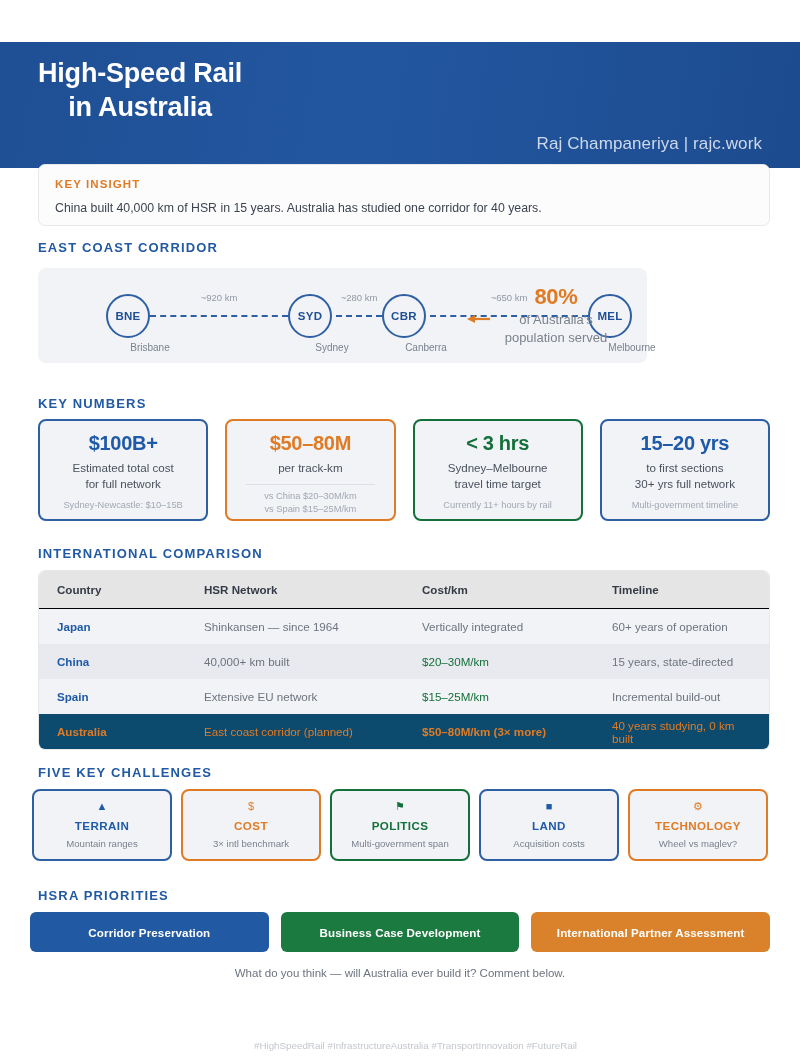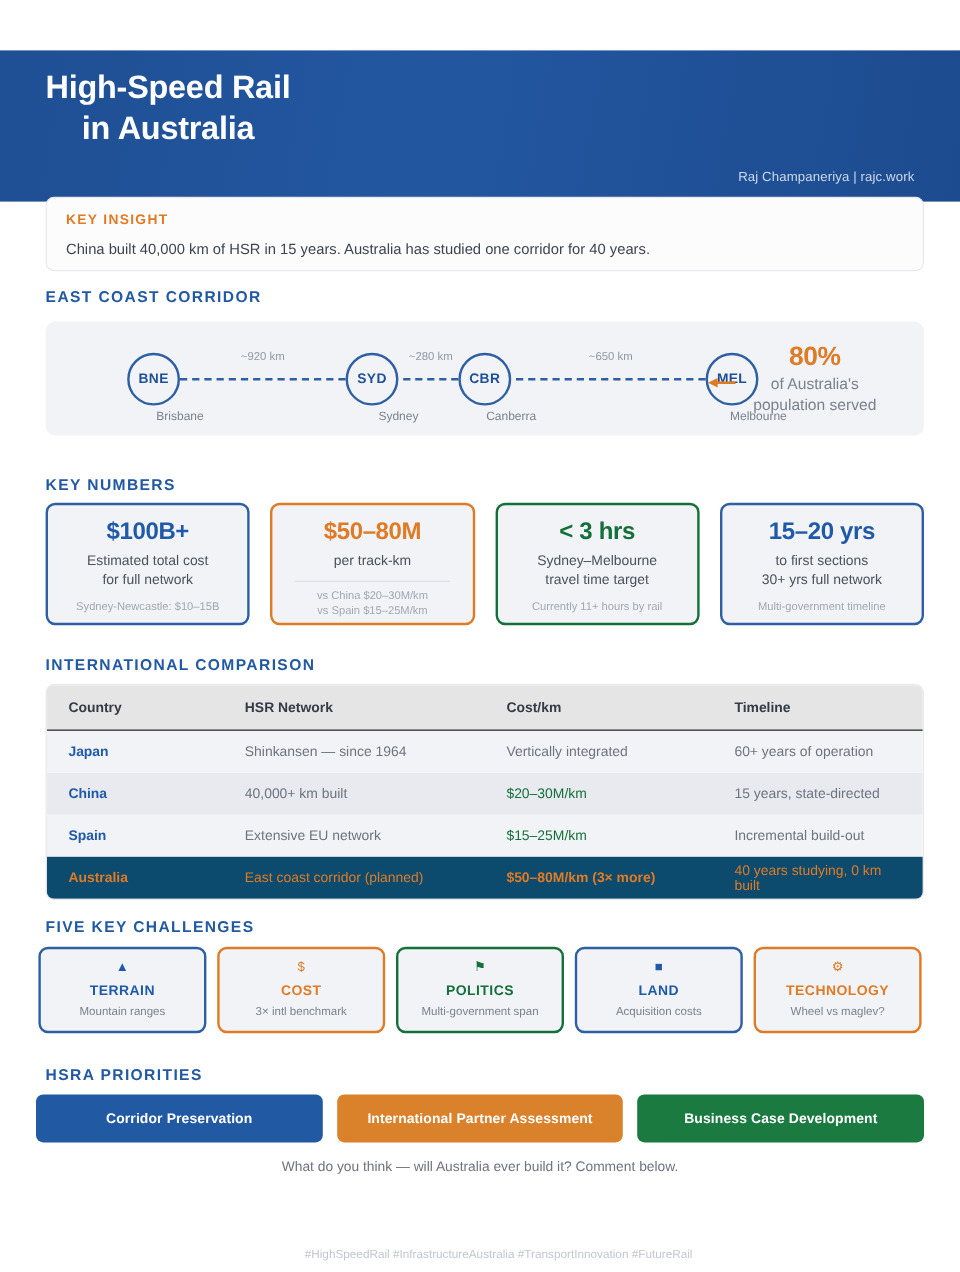--- a/index.html
+++ b/index.html
@@ -18,21 +18,21 @@
     background: linear-gradient(100deg, #1f4f94 0%, #2257a0 45%, #1d4b8f 100%);
   }
   .header-title {
     position: absolute; left: 38px; top: 14px;
     color: #ffffff; font-size: 27px; font-weight: bold; line-height: 1.26;
     letter-spacing: -0.2px;
   }
   .header-title .l2 { display: block; text-align: center; }
   .byline {
     position: absolute; right: 38px; bottom: 14px;
-    color: #cdd9ea; font-size: 11px; letter-spacing: 0.1px;
+    color: #cdd9ea; font-size: 17px; letter-spacing: 0.1px;
   }
 
   
   .sec-h {
     color: #2259a3; font-size: 13px; font-weight: bold;
     letter-spacing: 1.15px; text-transform: uppercase;
   }
 
   
   .insight {
@@ -44,21 +44,21 @@
     color: #e07b25; font-size: 11.5px; font-weight: bold; letter-spacing: 1.1px;
   }
   .insight-text {
     position: absolute; left: 16px; top: 36px;
     color: #3d4450; font-size: 12.3px;
   }
 
   
   .corridor-h { position: absolute; left: 38px; top: 240px; }
   .corridor {
-    position: absolute; left: 38px; top: 268px; width: 732px; height: 95px;
+    position: absolute; left: 38px; top: 268px; width: 609px; height: 95px;
     background: #f1f3f7; border-radius: 8px;
   }
   .node {
     position: absolute; top: 26px; width: 44px; height: 44px;
     border: 2px solid #2e5fa3; border-radius: 50%;
     display: flex; align-items: center; justify-content: center;
     color: #1f4f94; font-size: 11.5px; font-weight: bold; letter-spacing: 0.3px;
     background: #f1f3f7;
   }
   .node-name {
@@ -344,20 +344,20 @@
     <div class="ch-card orange">
       <div class="ch-icon">⚙</div>
       <div class="ch-title">TECHNOLOGY</div>
       <div class="ch-note">Wheel vs maglev?</div>
     </div>
   </div>
 
   <div class="sec-h pr-h">HSRA PRIORITIES</div>
   <div class="pr-row">
     <div class="pr-btn b1">Corridor Preservation</div>
+    <div class="pr-btn b2">Business Case Development</div>
     <div class="pr-btn b3">International Partner Assessment</div>
-    <div class="pr-btn b2">Business Case Development</div>
   </div>
 
   <div class="cta">What do you think — will Australia ever build it? Comment below.</div>
   <div class="tags">#HighSpeedRail #InfrastructureAustralia #TransportInnovation #FutureRail</div>
 
 </div>
 
 </body></html>

